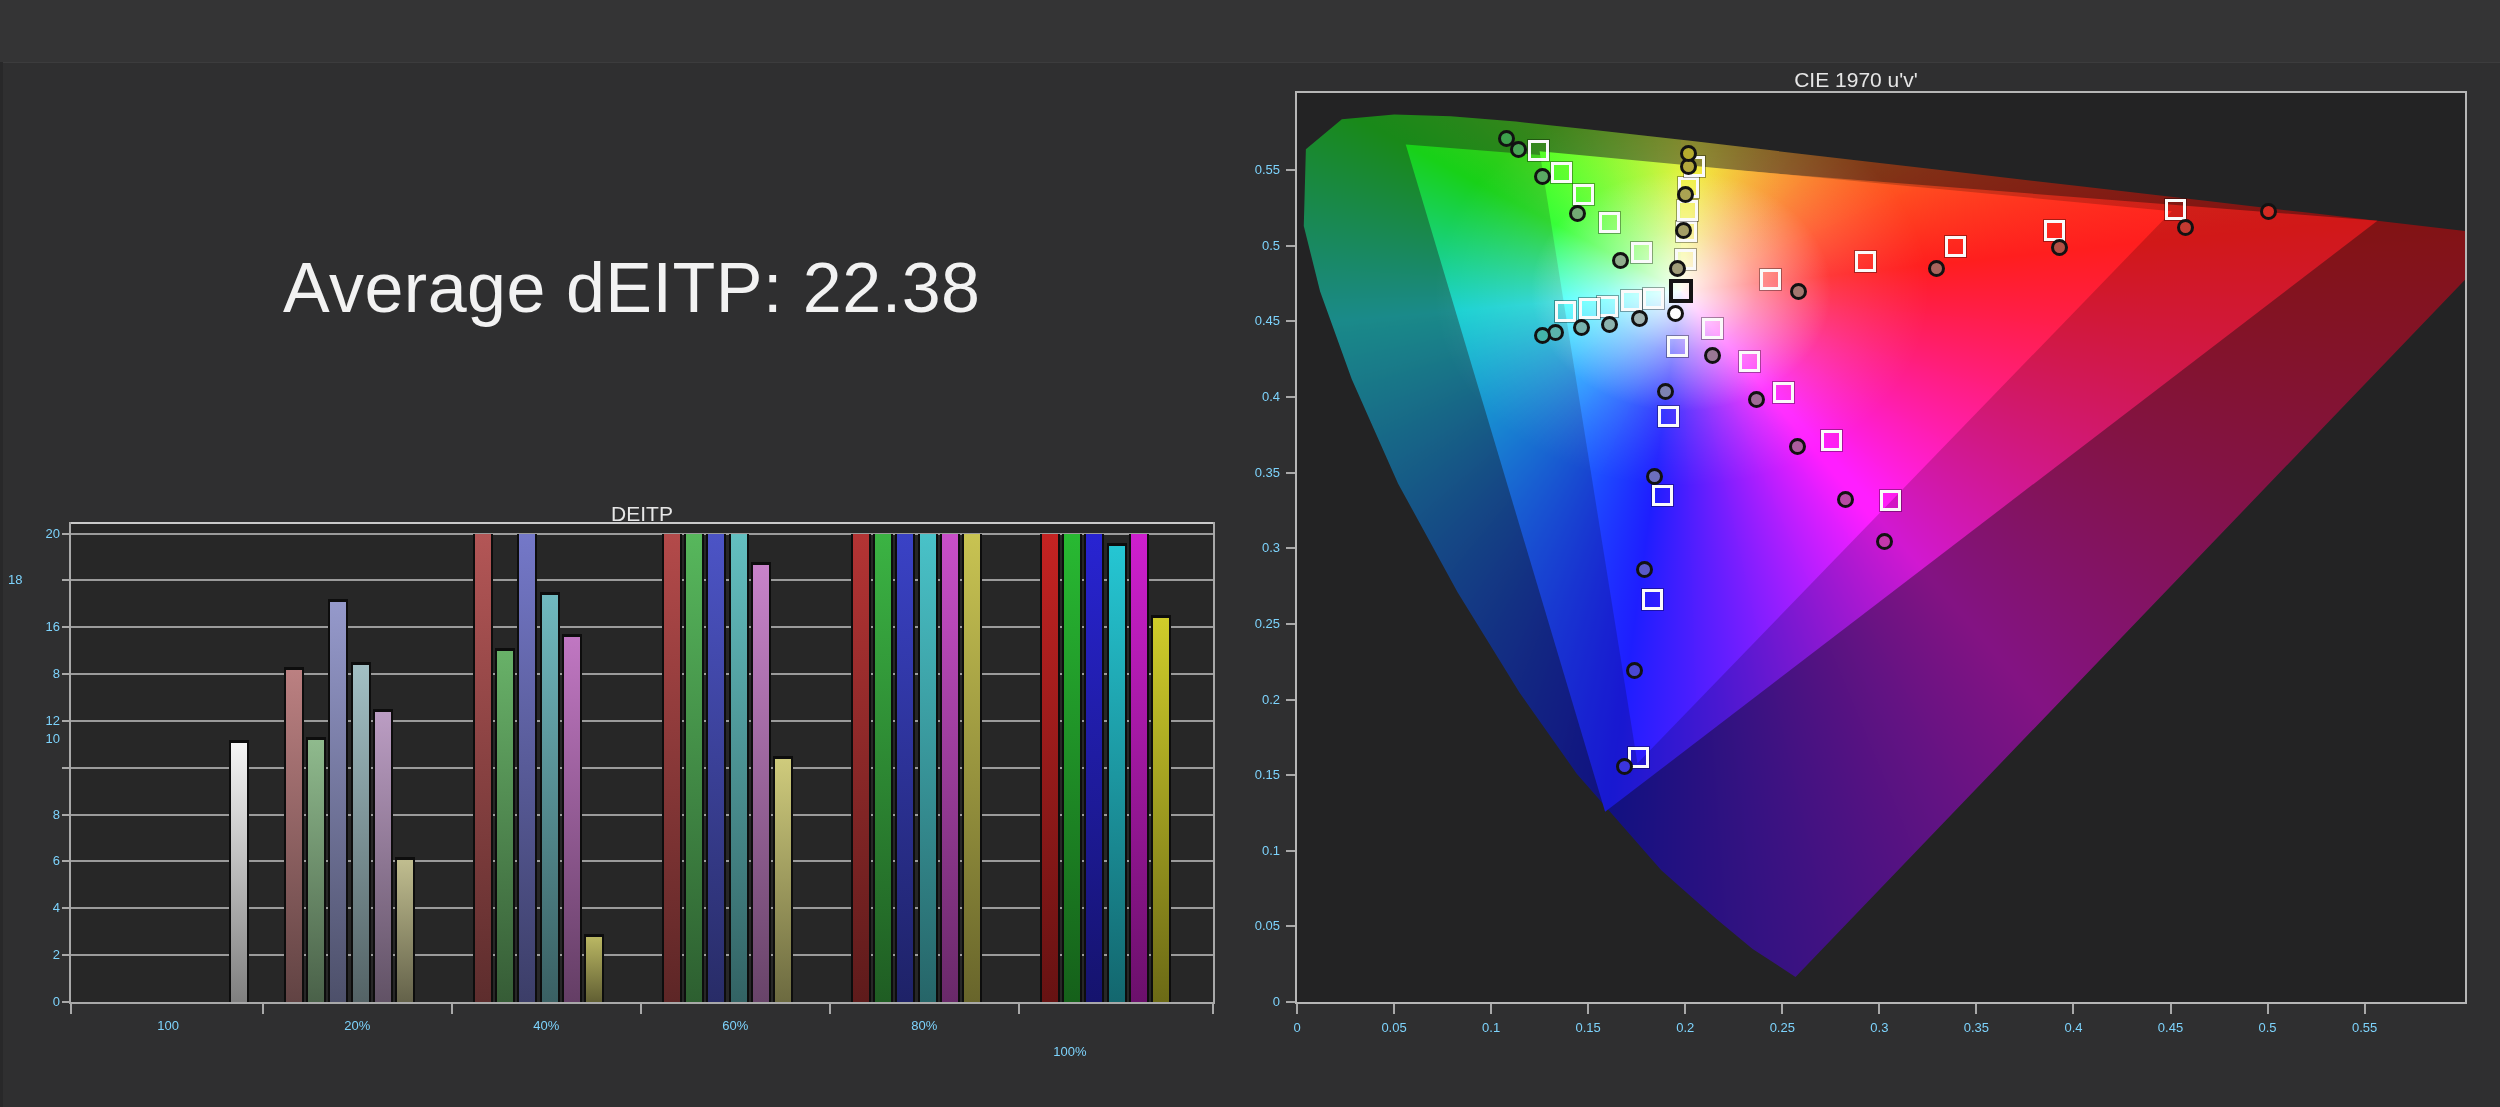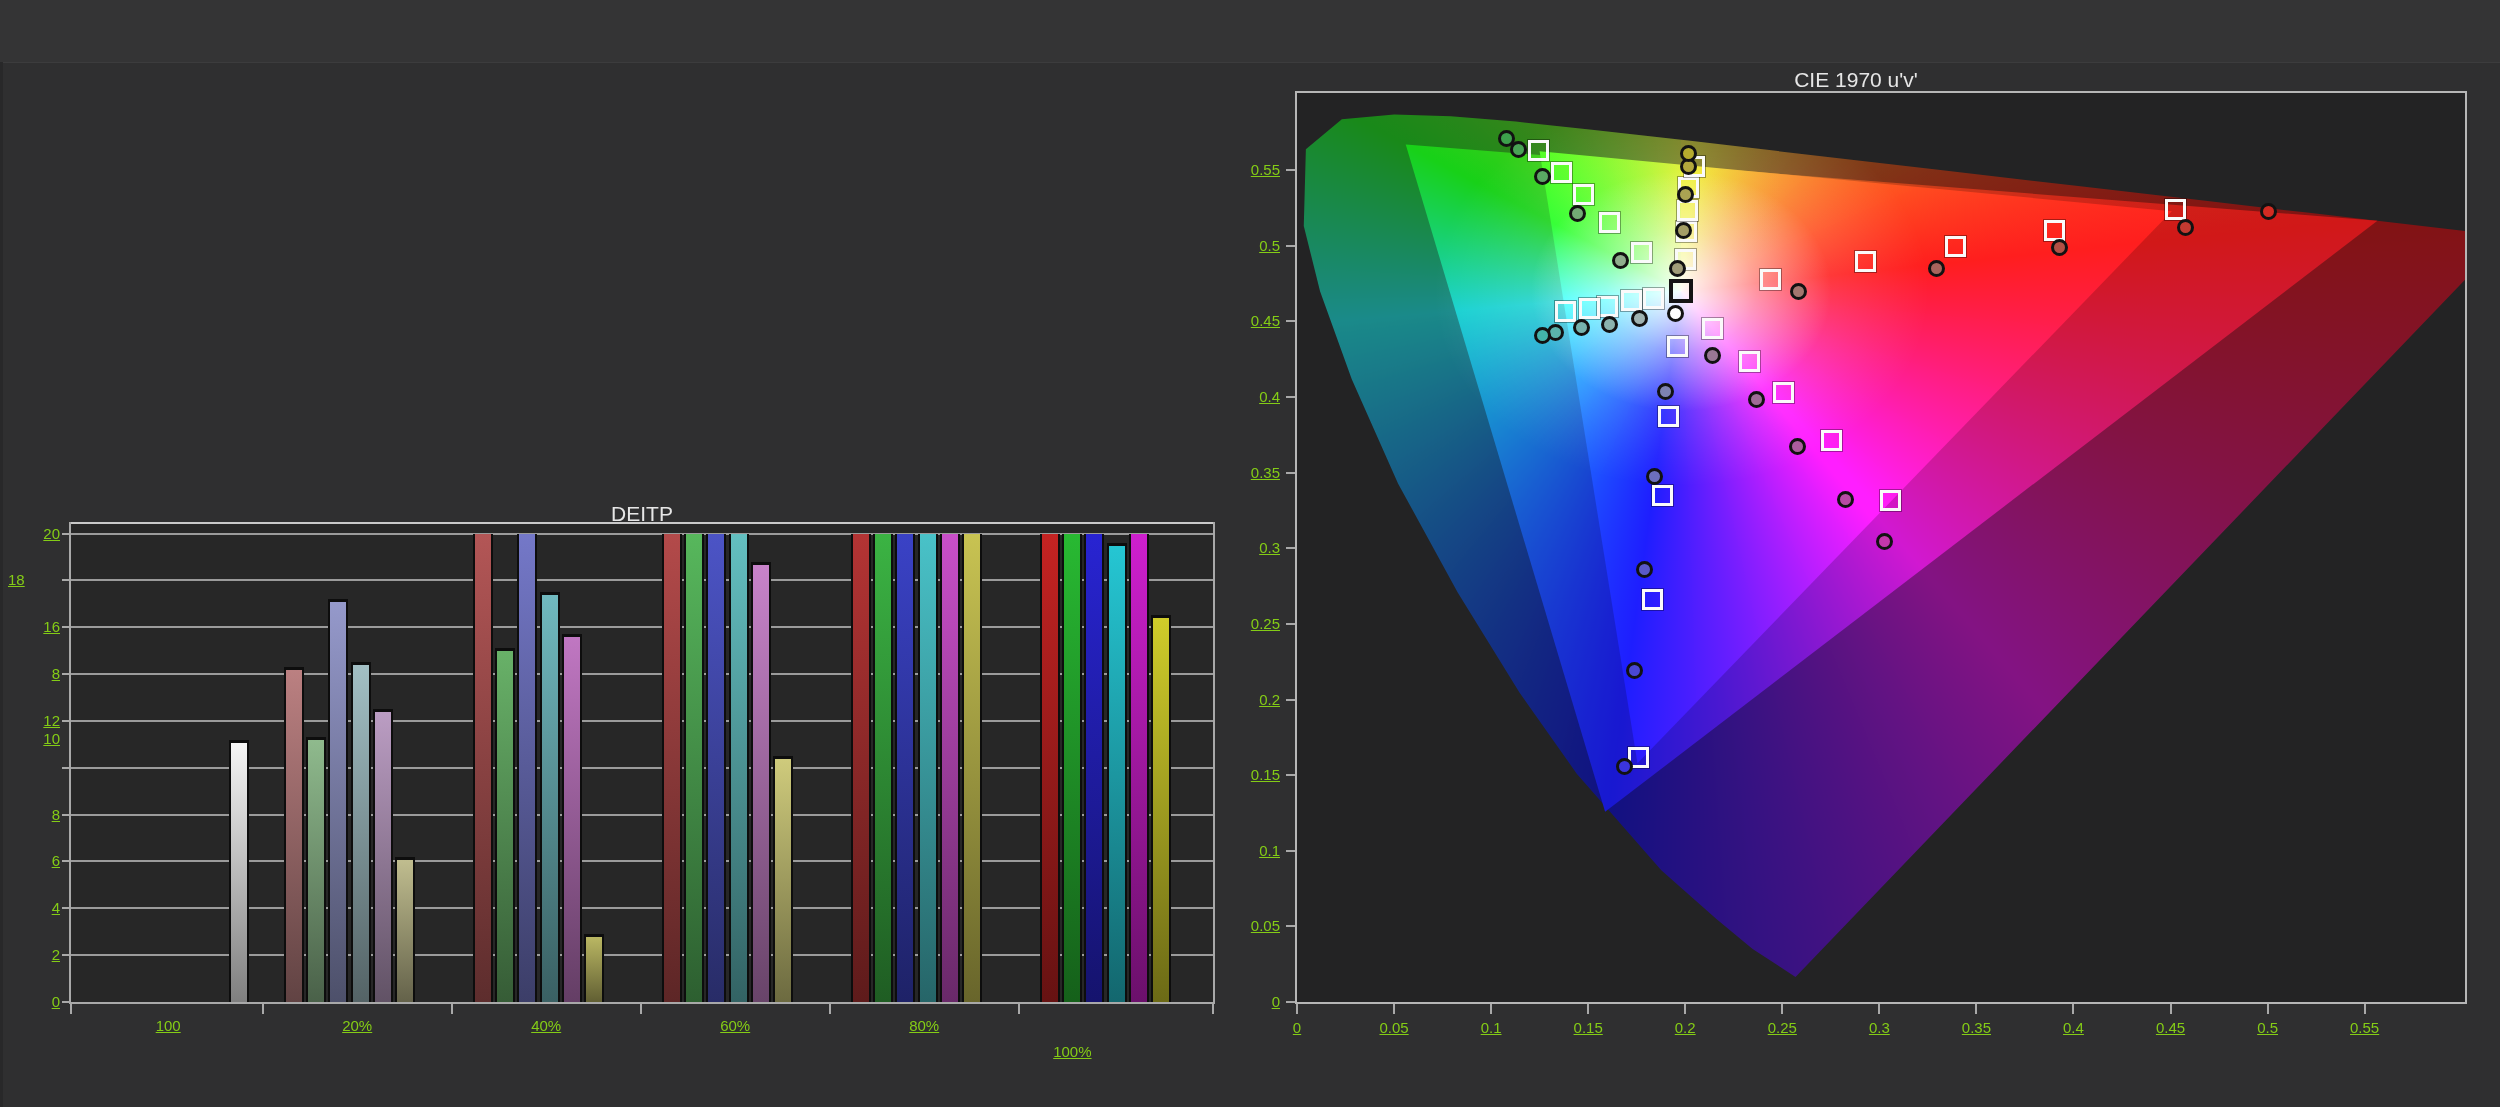--- a/index.html
+++ b/index.html
@@ -4,36 +4,37 @@
 <style>
   html,body{margin:0;padding:0;background:#2f2f30;width:2500px;height:1107px;overflow:hidden;
             font-family:"Liberation Sans",sans-serif;}
   .abs{position:absolute;}
   #stage{position:absolute;left:0;top:0;width:2500px;height:1107px;background:#2f2f30;}
   #topstrip{position:absolute;left:0;top:0;width:2500px;height:62px;background:#343435;border-bottom:1px solid #3c3c3d;}
   #leftedge{position:absolute;left:0;top:62px;width:3px;height:1045px;background:#282829;}
   .headline1{position:absolute;left:283px;top:248px;font-size:70px;color:#f2f2f2;letter-spacing:0.5px;}
   .headline2{position:absolute;left:283px;top:352px;font-size:55px;color:#f0f0f0;letter-spacing:0.5px;}
   .chart-title{position:absolute;color:#e6e6e6;font-size:21px;text-align:center;}
-  .ticktext{position:absolute;color:#84cc16;font-size:15px;line-height:19px;text-decoration:underline;}
+  .ticktext{position:absolute;color:#7dd3fc;font-size:13px;line-height:19px;}
   .gridline{position:absolute;background:#9b9b9b;height:2px;}
   .bar{position:absolute;box-sizing:border-box;border-left:2px solid #0d0d0d;border-right:2px solid #0d0d0d;}
   .bar.capped{border-top:3px solid #0d0d0d;}
   .sq{position:absolute;box-sizing:border-box;width:21px;height:21px;border:3px solid #fafafa;outline:1px solid rgba(0,0,0,0.35);}
   .sq.whitept{width:24px;height:24px;border:4px solid #141414;outline:none;}
   .dot{position:absolute;box-sizing:border-box;width:17px;height:17px;border-radius:50%;border:3px solid #121212;}
   .cie-layer{position:absolute;left:0;top:0;width:100%;height:100%;}
 </style>
 </head>
 <body>
 
 <div id="stage">
   <div id="topstrip"></div>
   <div id="leftedge"></div>
 
+  <div class="headline1">Average dEITP: 22.38</div>
 
   <div class="chart-title" style="left:542px;top:502px;width:200px;">DEITP</div>
 
   <div id="deitp-chart" class="abs">
       <div style="left: 71px; top: 524px; width: 1142px; height: 478px; background: rgb(39, 39, 39); position: absolute;"></div>
       <div class="gridline" style="left: 71px; top: 954.15px; width: 1142px; position: absolute;"></div>
       <div class="gridline" style="left: 71px; top: 907.3px; width: 1142px; position: absolute;"></div>
       <div class="gridline" style="left: 71px; top: 860.45px; width: 1142px; position: absolute;"></div>
       <div class="gridline" style="left: 71px; top: 813.6px; width: 1142px; position: absolute;"></div>
       <div class="gridline" style="left: 71px; top: 766.75px; width: 1142px; position: absolute;"></div>

